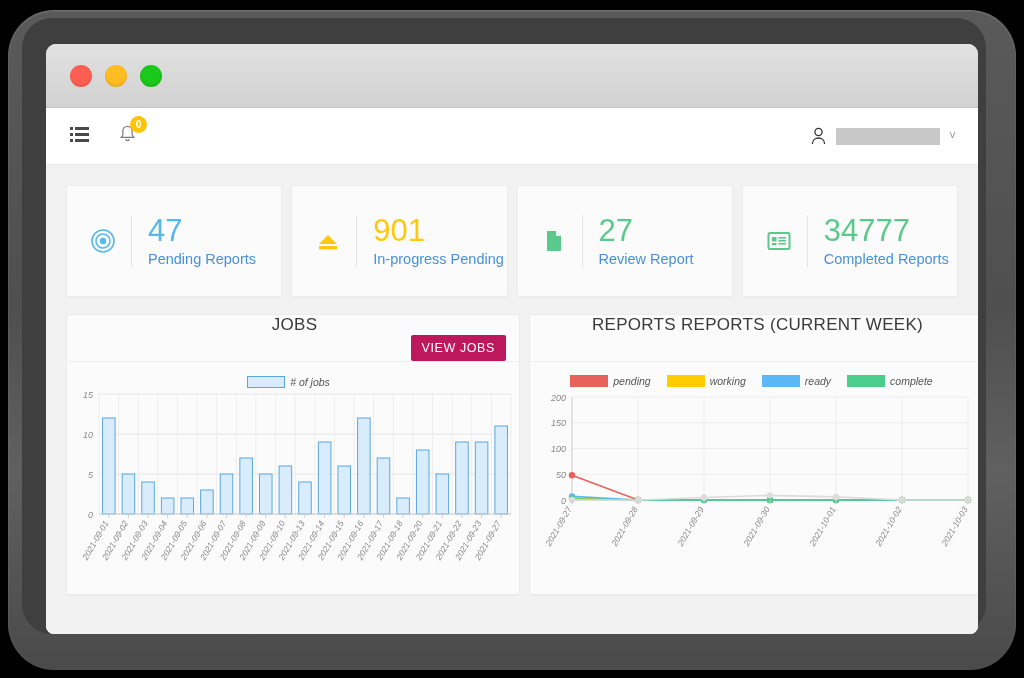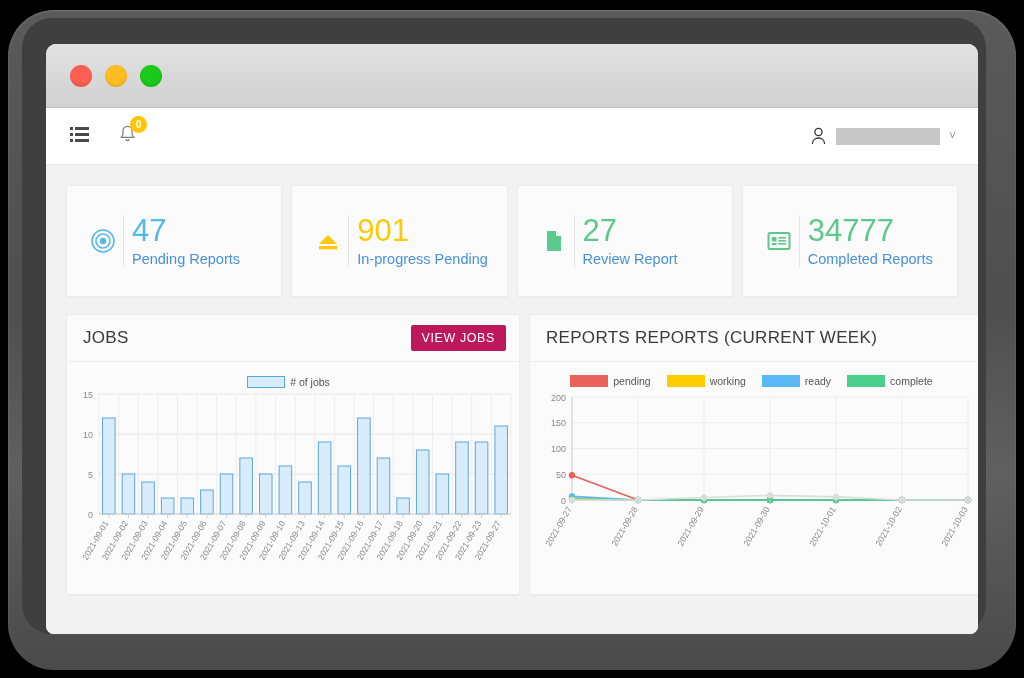--- a/index.html
+++ b/index.html
@@ -68,43 +68,43 @@
   .app-body { background: #f2f2f2; height: 469px; padding: 20px 20px; }
 
   .cards { display: flex; gap: 9px; }
   .card {
     flex: 1; background: #fbfbfb; border: 1px solid #ececec;
     height: 112px; border-radius: 2px;
     display: flex; align-items: center; padding-left: 16px;
     box-shadow: 0 1px 1px rgba(0,0,0,.03);
   }
   .card-icon { width: 40px; display: flex; justify-content: center; }
-  .card-text { border-left: 1px solid #e3e3e3; padding-left: 8px; margin-left: 0; }
+  .card-text { border-left: 1px solid #e3e3e3; padding-left: 16px; margin-left: 8px; }
   .card-num { font-size: 31px; line-height: 1.05; font-weight: 300; }
   .card-lbl { font-size: 14.5px; color: #4a90d9; margin-top: 3px; }
 
   
   .panels { display: flex; gap: 9px; margin-top: 17px; }
   .panel {
     flex: 1; background: #fbfbfb; border: 1px solid #ececec;
     border-radius: 2px; height: 281px;
     box-shadow: 0 1px 1px rgba(0,0,0,.03);
     display: flex; flex-direction: column;
   }
   .panel-head {
     height: 47px; display: flex; align-items: center;
-    padding: 0 13px 0 16px; border-bottom: 1px solid #eeeeee;
+    padding: 0 13px 0 16px; border-bottom: 1px solid #eeeeee; flex-direction: column;
   }
   .panel-title { font-size: 17px; color: #3a3a3a; letter-spacing: .3px; }
   .view-jobs-btn {
     margin-left: auto; background: #be185d; color: #fff;
     font-size: 12.5px; letter-spacing: .6px;
     padding: 6px 11px; border: none; border-radius: 2px; cursor: pointer;
   }
-  .panel-body { flex: 1; position: relative; }
+  .panel-body { flex: 1; position: relative; font-style: italic; }
 
   
   .legend { display: flex; justify-content: center; align-items: center; gap: 7px; }
   .legend-row2 { display: flex; justify-content: center; align-items: center; gap: 7px; margin-top: 5px; }
   .lg-item { display: flex; align-items: center; gap: 5px; margin-right: 9px; }
   .lg-sw { width: 38px; height: 12px; }
   .lg-sw.outline { background: #d8ecfb; border: 1px solid #5aa8e0; }
   .lg-tx { font-size: 10.5px; color: #555; }
 
   svg text { font-family: "Liberation Sans", sans-serif; fill: #888; }

